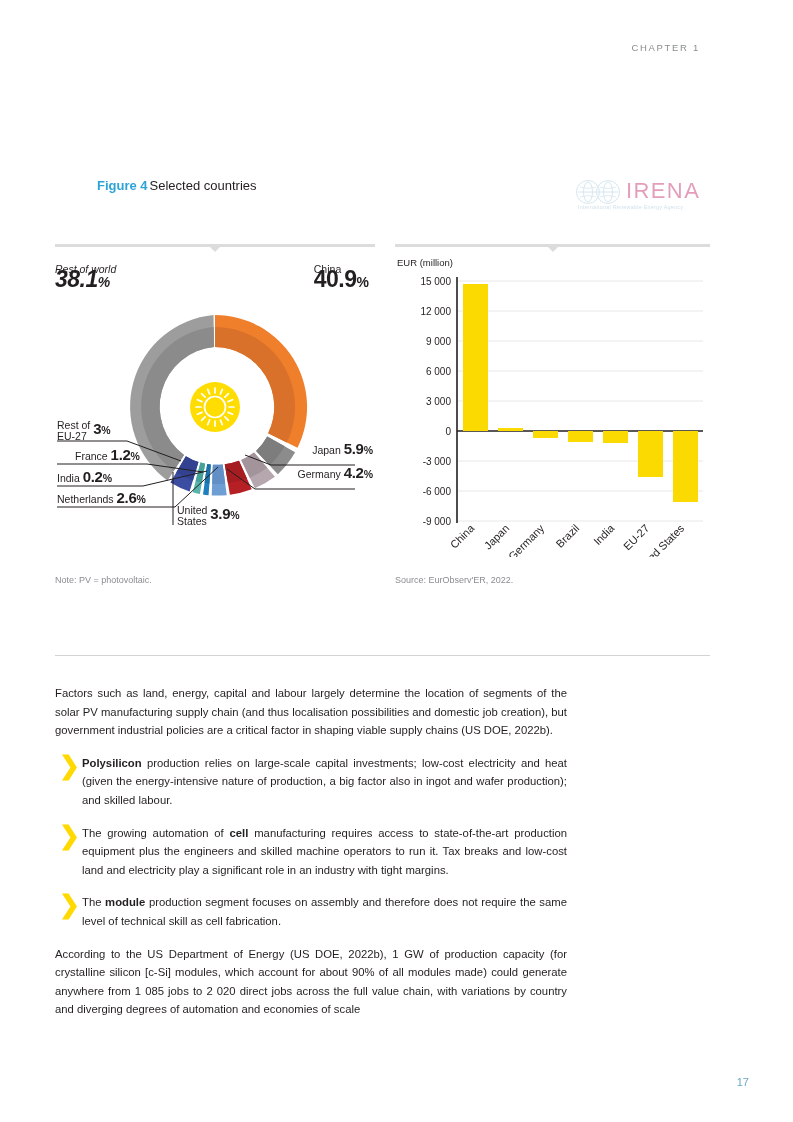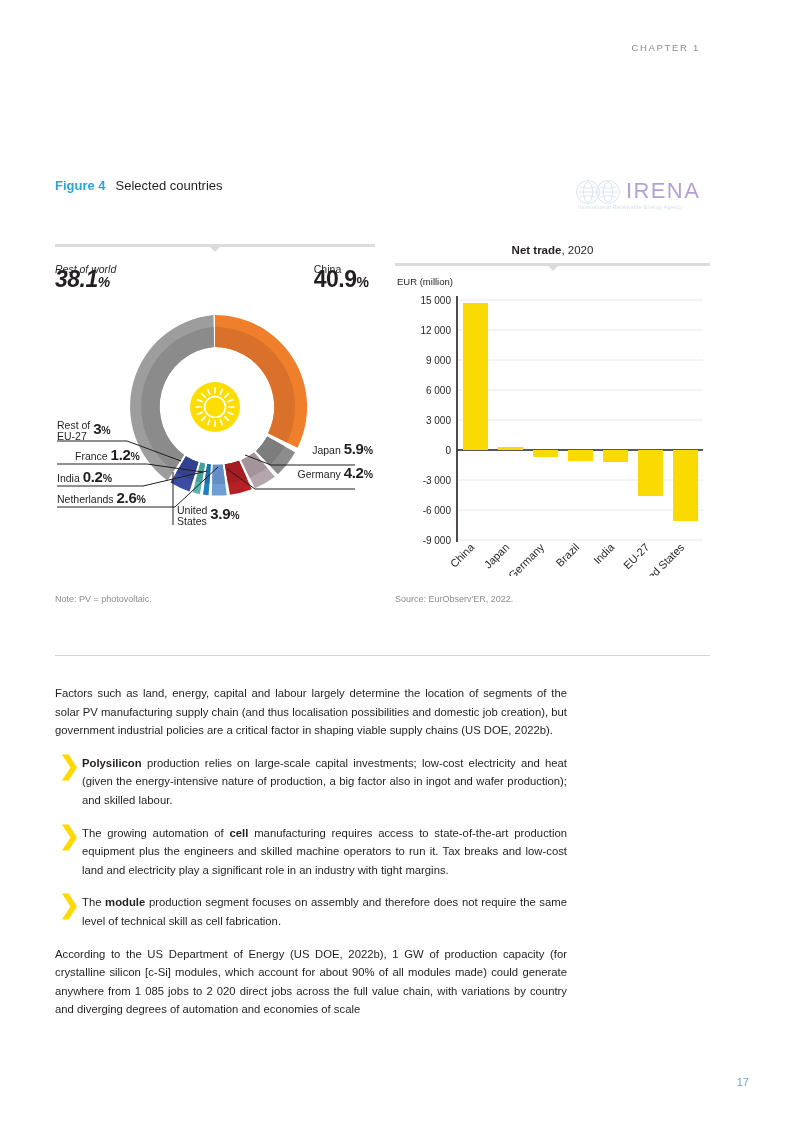--- a/index.html
+++ b/index.html
@@ -38,22 +38,23 @@
     display: flex;
     align-items: flex-start;
     position: relative;
     min-height: 44px;
   }
   .fig-label {
     color: #2ea3d6;
     font-weight: bold;
     font-size: 13px;
     white-space: nowrap;
-    padding-right: 10px;
+    padding-right: 2px;
     line-height: 16px;
+    margin-left: 42px;
   }
   .fig-title {
     font-size: 13px;
     line-height: 16px;
     color: #231f20;
     max-width: 380px;
   }
   .fig-title-l2 { display: block; }
 
   
@@ -64,21 +65,21 @@
     width: 140px;
     height: 40px;
     opacity: 0.42;
   }
   .irena-logo .logo-text {
     position: absolute;
     left: 56px;
     top: 2px;
     font-size: 22px;
     letter-spacing: 1.4px;
-    color: #4c1d95;
+    color: #be185d;
     font-family: "Liberation Sans", sans-serif;
     text-align: right;
   }
   .irena-logo .logo-sub {
     position: absolute;
     left: 8px;
     top: 28px;
     font-size: 5.4px;
     letter-spacing: 0.25px;
     color: #8fb4cc;
@@ -434,23 +435,20 @@
         </div>
 
         <div class="lbl-small" style="right:2px; top:210px; text-align:right;">
           <span class="nm">Germany</span>
           <span class="pctv">4.2</span><span class="pctsign">%</span>
         </div>
       </div>
     </div>
 
     <div class="panel right">
-      <div class="panel-title">
-        <b>Net trade</b><span>, 2020</span>
-      </div>
       <div class="panel-rule"></div>
 
       <div class="bar-area">
         <div class="axis-unit">EUR (million)</div>
 
         <svg class="bar-svg" width="315" height="286" viewBox="0 0 315 286">
 
           <g stroke="#e8e8e8" stroke-width="1">
             <line x1="62" y1="10" x2="308" y2="10"></line>
             <line x1="62" y1="40" x2="308" y2="40"></line>

